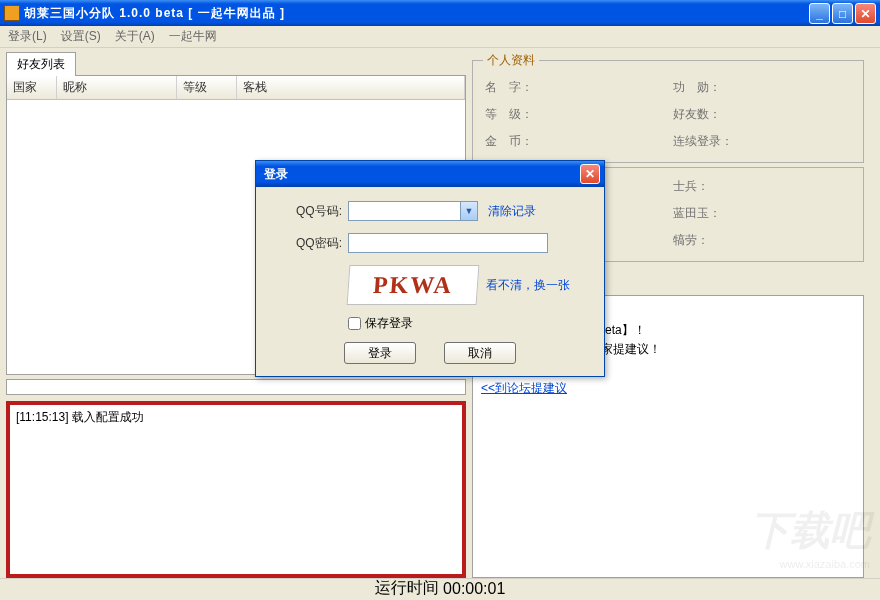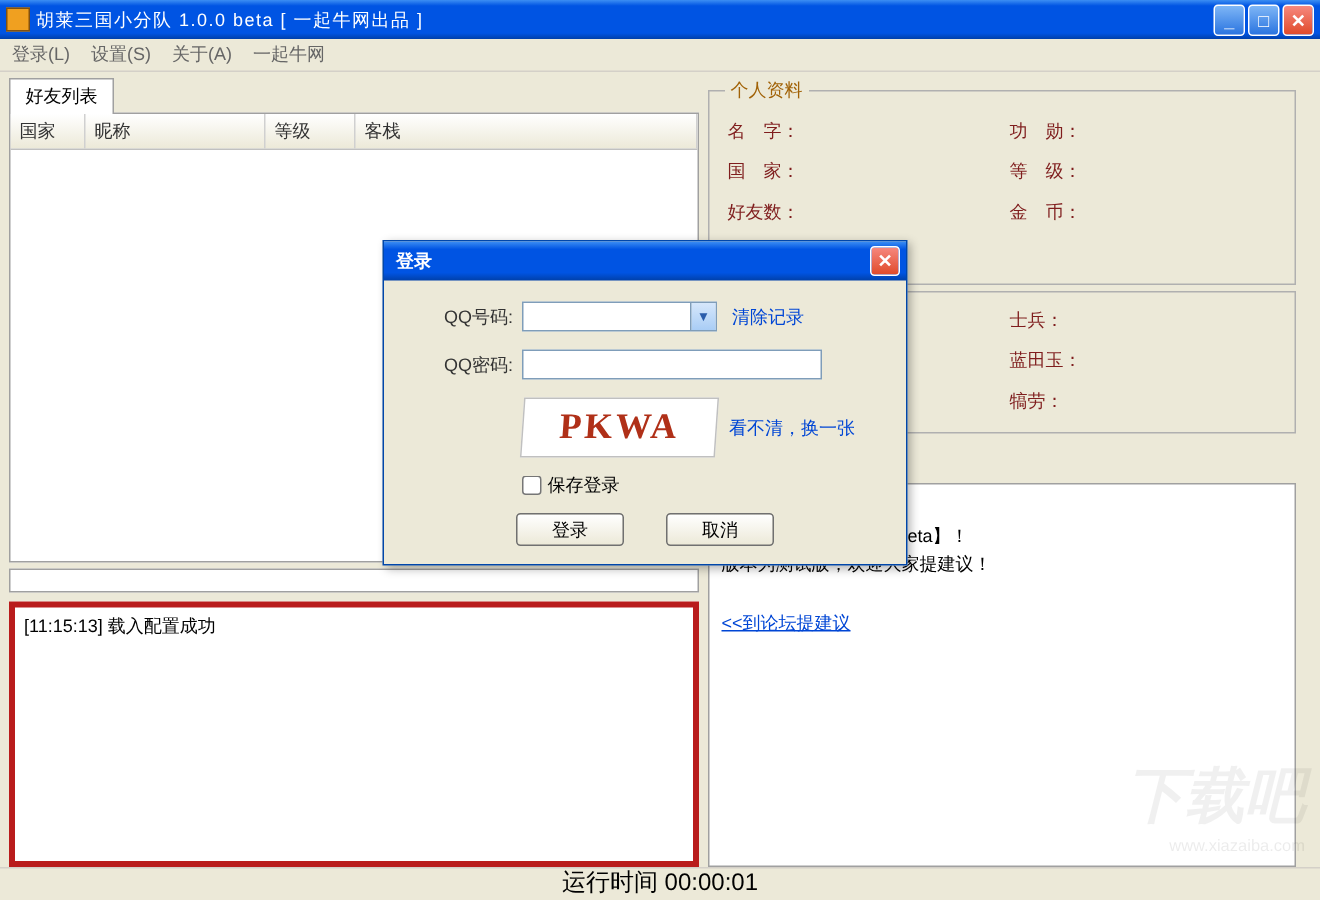--- a/index.html
+++ b/index.html
@@ -20,21 +20,21 @@
   color: #fff;
   padding-left: 4px;
   position: relative;
 }
 .titlebar .app-icon {
   width: 16px; height: 16px;
   background: #f0a020;
   border: 1px solid #805010;
   margin-right: 4px;
 }
-.titlebar .title { font-weight: normal; font-size: 12px; letter-spacing: 1px; }
+.titlebar .title { font-weight: bold; font-size: 12px; letter-spacing: 1px; }
 .win-controls {
   position: absolute; right: 4px; top: 3px;
   display: flex; gap: 2px;
 }
 .win-btn {
   width: 21px; height: 21px;
   border: 1px solid #fff;
   border-radius: 3px;
   display: flex; align-items: center; justify-content: center;
   font-weight: bold; font-size: 12px;
@@ -108,21 +108,21 @@
 fieldset.panel {
   border: 1px solid #b0b0b0;
   padding: 6px 10px 8px 10px;
 }
 fieldset.panel legend { color: #a16207; padding: 0 4px; }
 .info-grid {
   display: grid;
   grid-template-columns: 1fr 1fr;
   row-gap: 10px;
   column-gap: 10px;
-  color: #7f1d1d;
+  color: #737373;
   padding: 4px 2px;
 }
 .btn-row { display:flex; gap:10px; padding:4px 2px; color:#666; }
 .btn-row span { cursor:default; }
 .welcome-box {
   border: 1px solid #a0a0a0;
   background:#fff;
   flex:1;
   padding:6px 8px;
   line-height: 1.6;
@@ -246,21 +246,20 @@
       <div>[11:15:13] 载入配置成功</div>
     </div>
   </div>
 
   <div class="right-col">
     <fieldset class="panel">
       <legend>个人资料</legend>
       <div class="info-grid">
         <div>名　字：</div>
         <div>功　勋：</div>
-        <div>国　家：</div>
         <div>等　级：</div>
         <div>好友数：</div>
         <div>金　币：</div>
         <div>连续登录：</div>
       </div>
     </fieldset>
 
     <fieldset class="panel">
       <legend></legend>
       <div class="info-grid">

